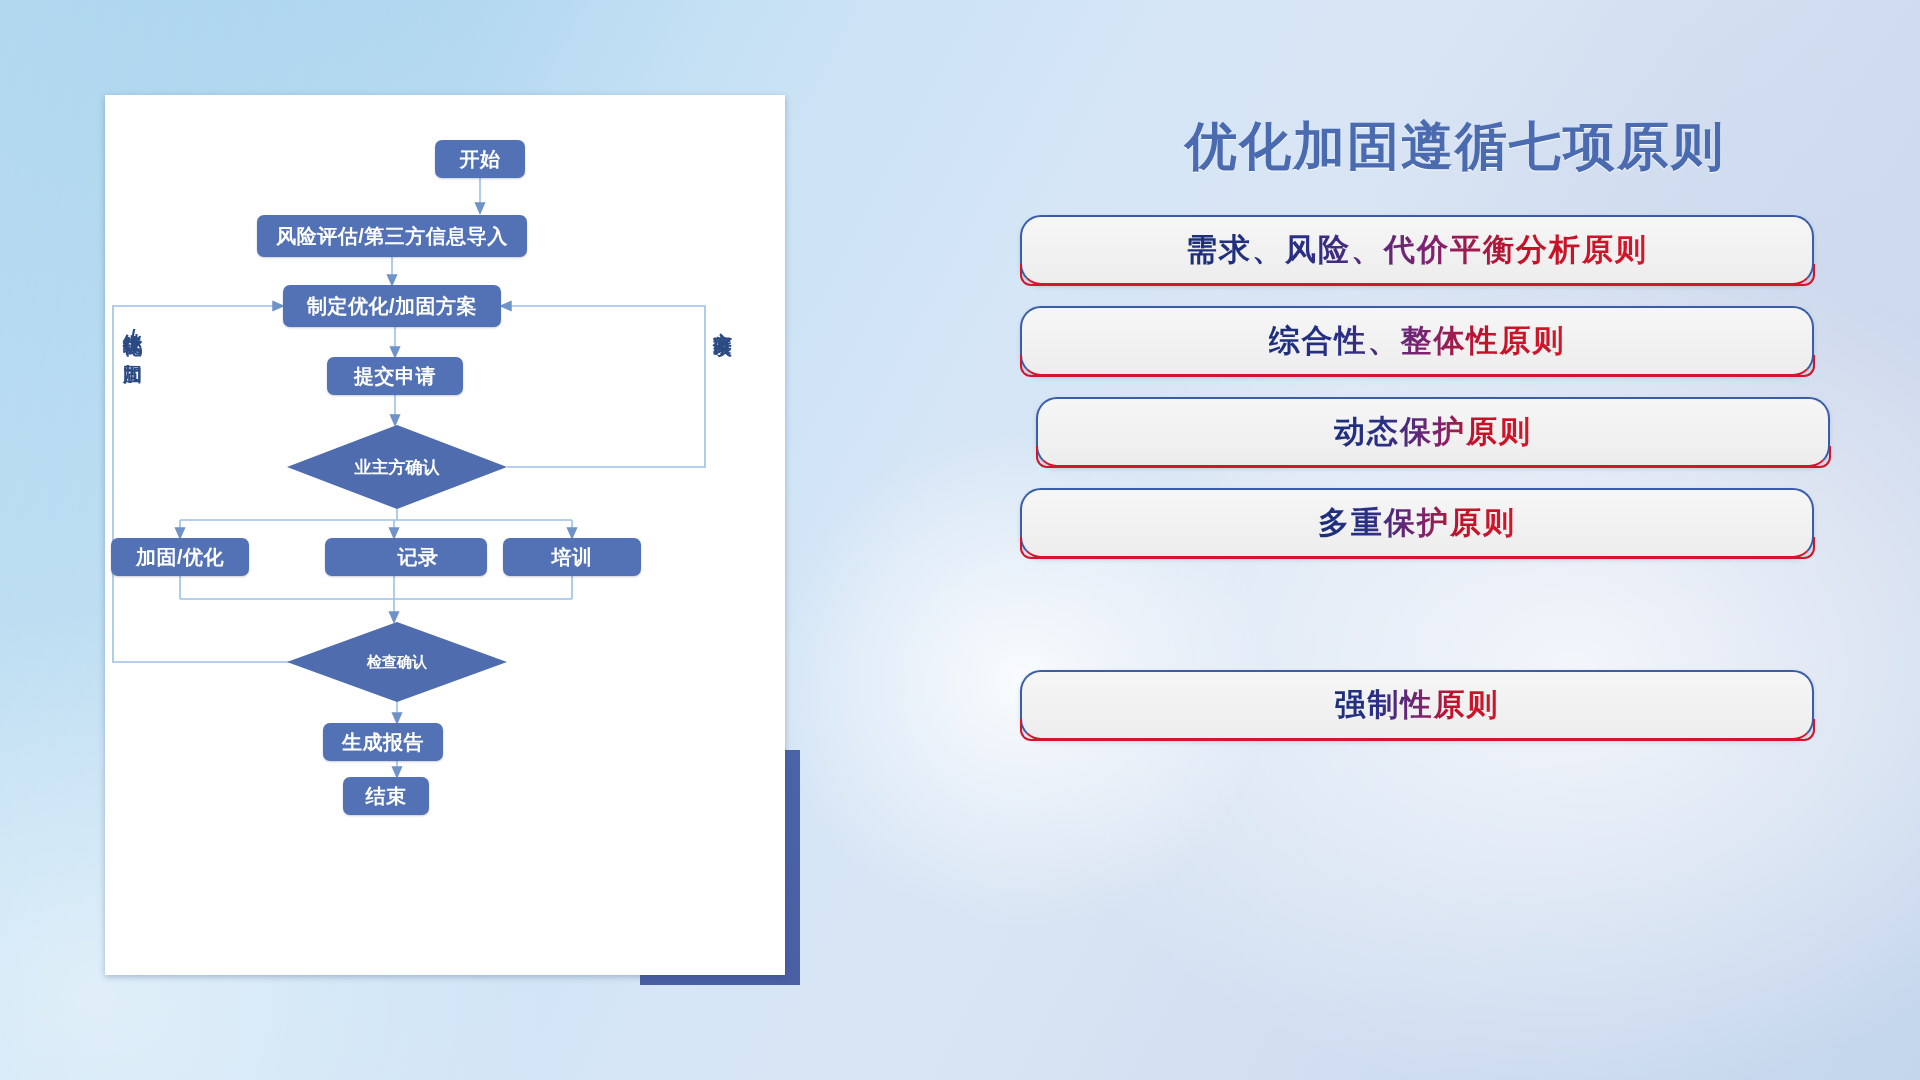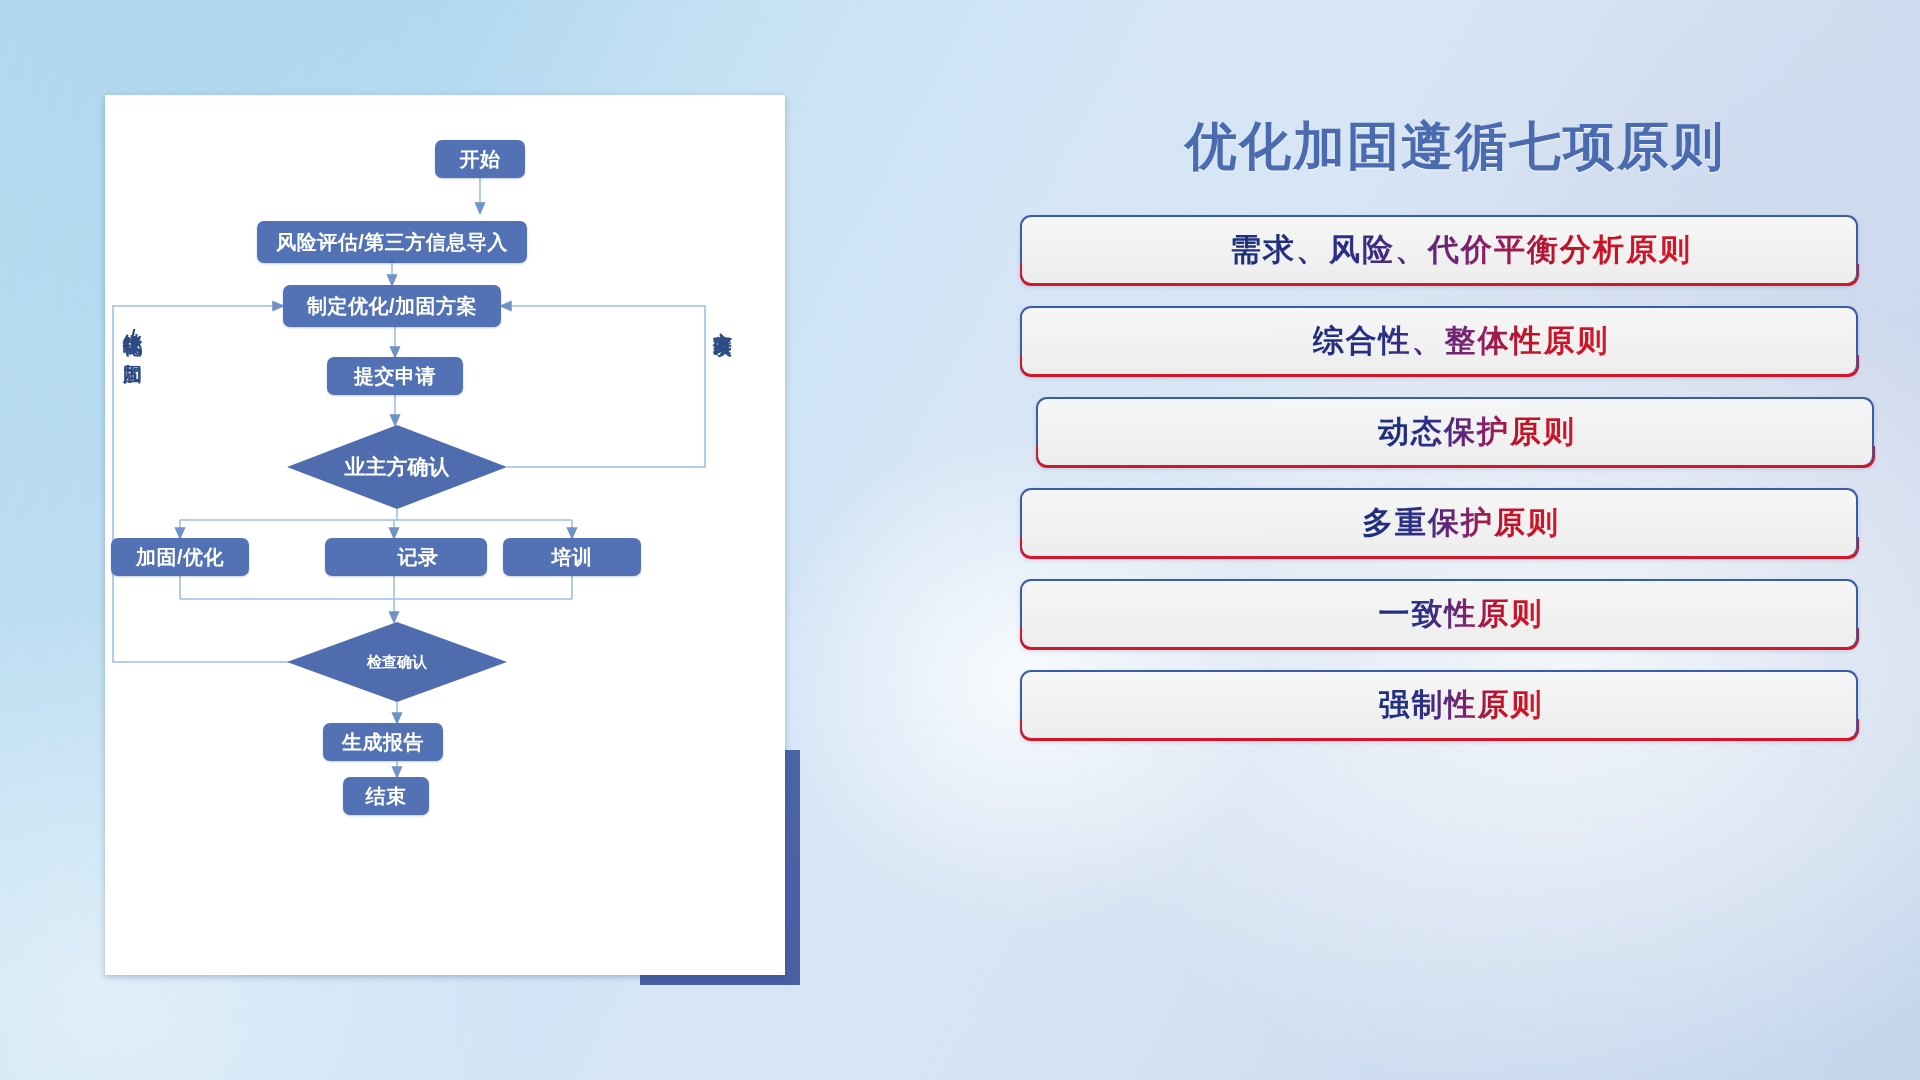--- a/index.html
+++ b/index.html
@@ -42,27 +42,27 @@
   .dialabel{position:absolute;color:#ffffff;font-weight:bold;
         display:flex;align-items:center;justify-content:center;white-space:nowrap;}
 
   
   #right{position:absolute;left:1010px;top:90px;width:830px;height:920px;}
   #title{position:absolute;left:120px;top:22px;width:650px;text-align:center;
         font-size:52px;font-weight:bold;color:#4b6bb0;letter-spacing:2px;
         text-shadow:0 1px 1px rgba(255,255,255,.9);}
   .card{position:absolute;left:10px;width:790px;height:66px;
         background:linear-gradient(180deg,#f6f6f6 0%, #f1f1f1 55%, #ededed 100%);
-        border-radius:11px;
+        border-radius:21px;
         border-top:2.5px solid #3a5da8;
         border-bottom:2.5px solid #d4162a;
         border-left:2.5px solid #3a5da8;
         border-right:2.5px solid #3a5da8;
         box-shadow:0 2px 4px rgba(60,80,130,.18);
-        display:flex;align-items:center;justify-content:center;padding-left:44px;}
+        display:flex;align-items:center;justify-content:center;}
   .card::after{content:"";position:absolute;left:-2.5px;right:-2.5px;bottom:-2.5px;height:20px;
         border-bottom:2.5px solid #d4162a;
         border-left:2.5px solid #d4162a;
         border-right:2.5px solid #d4162a;
         border-bottom-left-radius:11px;border-bottom-right-radius:11px;
         pointer-events:none;}
   .card-text{font-size:31px;font-weight:bold;letter-spacing:2px;
         background:linear-gradient(96deg,#1b2f7a 0%, #2a2f86 26%, #7d2370 52%, #c31226 72%, #d4162a 100%);
         -webkit-background-clip:text;background-clip:text;color:transparent;
         -webkit-text-fill-color:transparent;}
@@ -114,21 +114,21 @@
     </g>
     <g>
       <polygon points="292,330 402,372 292,414 182,372" fill="#4e6cae"></polygon>
       <polygon points="292,527 402,567 292,607 182,567" fill="#4e6cae"></polygon>
     </g>
   </svg>
 
   <div class="node" style="left:330px;top:45px;width:90px;height:38px;font-size:20px;">
     <span>开始</span>
   </div>
-  <div class="node" style="left:152px;top:126px;width:270px;height:42px;font-size:20px;">
+  <div class="node" style="left:152px;top:120px;width:270px;height:42px;font-size:20px;">
     <span>风险评估/第三方信息导入</span>
   </div>
   <div class="node" style="left:178px;top:190px;width:218px;height:42px;font-size:20px;">
     <span>制定优化/加固方案</span>
   </div>
   <div class="node" style="left:222px;top:262px;width:136px;height:38px;font-size:20px;">
     <span>提交申请</span>
   </div>
   <div class="node" style="left:6px;top:443px;width:138px;height:38px;font-size:20px;">
     <span>加固/优化</span>
@@ -139,21 +139,21 @@
   <div class="node" style="left:398px;top:443px;width:138px;height:38px;font-size:20px;text-align:center;">
     <span>培训</span>
   </div>
   <div class="node" style="left:218px;top:628px;width:120px;height:38px;font-size:20px;">
     <span>生成报告</span>
   </div>
   <div class="node" style="left:238px;top:682px;width:86px;height:38px;font-size:20px;">
     <span>结束</span>
   </div>
 
-  <div class="dialabel" style="left:182px;top:352px;width:220px;height:40px;font-size:21px;">
+  <div class="dialabel" style="left:182px;top:352px;width:220px;height:40px;font-size:17px;">
     <span>业主方确认</span>
   </div>
   <div class="dialabel" style="left:182px;top:547px;width:220px;height:40px;font-size:15px;">
     <span>检查确认</span>
   </div>
 
   <div class="vlabel" style="left:18px;top:222px;font-size:19px;">
     <span>继续优化/加固</span>
   </div>
   <div class="vlabel" style="left:608px;top:222px;font-size:19px;">
@@ -169,19 +169,16 @@
   </div>
   <div class="card" style="top:216px;">
     <span class="card-text">综合性、整体性原则</span>
   </div>
   <div class="card" style="top:307px;margin-left:16px;">
     <span class="card-text">动态保护原则</span>
   </div>
   <div class="card" style="top:398px;">
     <span class="card-text">多重保护原则</span>
   </div>
-  <div class="card" style="top:489px;">
-    <span class="card-text">一致性原则</span>
-  </div>
   <div class="card" style="top:580px;">
     <span class="card-text">强制性原则</span>
   </div>
 </div>
 
 </body></html>

